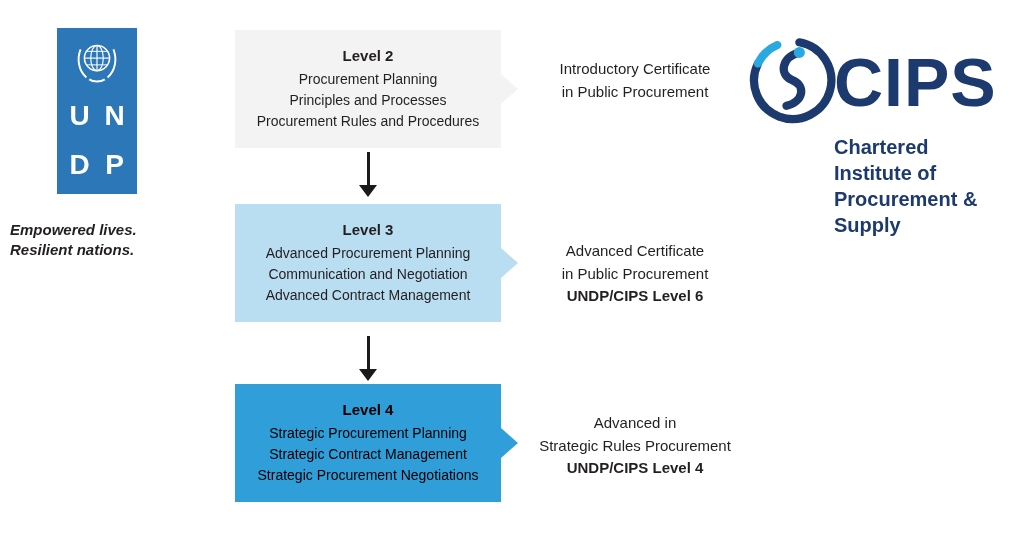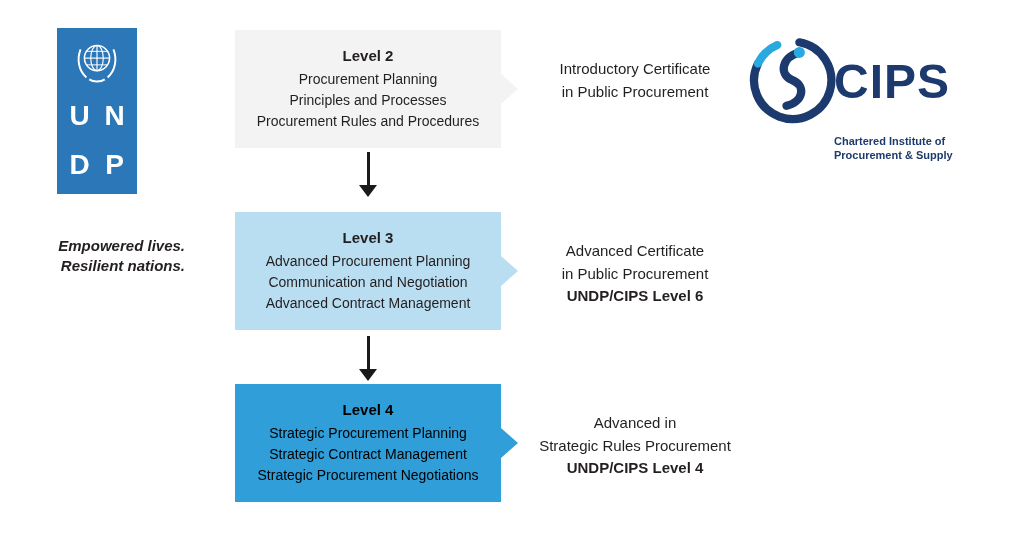--- a/index.html
+++ b/index.html
@@ -7,34 +7,34 @@
   .canvas { position: relative; width: 1024px; height: 536px; background: #ffffff; overflow: hidden; }
 
   
   .undp-logo { position: absolute; left: 57px; top: 28px; width: 80px; height: 166px; background: #2b77b8; }
   .undp-emblem { position: absolute; left: 50%; top: 4px; transform: translateX(-50%); }
   .undp-letters { position: absolute; left: 6px; right: 6px; top: 64px; bottom: 6px;
                   display: grid; grid-template-columns: 1fr 1fr; grid-template-rows: 1fr 1fr;
                   gap: 2px; background: #ffffff; }
   .undp-cell { background: #2b77b8; color: #ffffff; font-size: 28px; font-weight: 700;
                display: flex; align-items: center; justify-content: center; }
-  .undp-tagline { position: absolute; left: 10px; top: 220px; width: 175px; text-align: right;
-                  font-style: italic; font-weight: 700; font-size: 15px; line-height: 1.35; color: #231f20; margin-top: 16px; }
+  .undp-tagline { position: absolute; left: 10px; top: 220px; width: 175px; text-align: left;
+                  font-style: italic; font-weight: 700; font-size: 15px; line-height: 1.35; color: #231f20; }
 
   
   .level-box { position: absolute; left: 235px; width: 266px; height: 118px;
                display: flex; flex-direction: column; justify-content: center;
                text-align: center; }
   .level-title { font-size: 15px; font-weight: 700; margin-bottom: 5px; }
   .level-line { font-size: 14px; line-height: 1.5; }
   .chevron { position: absolute; right: -17px; top: 50%; transform: translateY(-50%);
              width: 0; height: 0; border-top: 15px solid transparent; border-bottom: 15px solid transparent;
              border-left: 17px solid #ccc; }
   .box-l2 { top: 30px; }
-  .box-l3 { top: 212px; }
+  .box-l3 { top: 204px; }
   .box-l4 { top: 384px; }
 
   
   .down-arrow { position: absolute; left: 359px; width: 18px; }
   .arrow-1 { top: 152px; }
   .arrow-2 { top: 336px; }
   .arrow-stem { width: 3px; height: 33px; background: #1a1a1a; margin: 0 auto; }
   .arrow-head { width: 0; height: 0; margin: 0 auto;
                 border-left: 9px solid transparent; border-right: 9px solid transparent;
                 border-top: 12px solid #1a1a1a; }
@@ -43,22 +43,22 @@
   .cert { position: absolute; left: 505px; width: 260px; text-align: center;
           font-size: 15px; line-height: 1.5; color: #231f20; }
   .cert-1 { top: 58px; }
   .cert-2 { top: 240px; }
   .cert-3 { top: 412px; }
   .cert-bold { font-weight: 700; }
 
   
   .cips-logo { position: absolute; left: 746px; top: 34px; width: 250px; }
   .cips-top { display: flex; align-items: center; }
-  .cips-wordmark { font-size: 48px; font-weight: 700; color: #1d3a6e; letter-spacing: 1px; line-height: 1; margin-left: -4px; }
-  .cips-subtitle { margin-left: 88px; margin-top: 4px; font-size: 11px; font-weight: 700;
+  .cips-wordmark { font-size: 68px; font-weight: 700; color: #1d3a6e; letter-spacing: 1px; line-height: 1; margin-left: -4px; }
+  .cips-subtitle { margin-left: 88px; margin-top: 4px; font-size: 20px; font-weight: 700;
                    color: #1d3a6e; line-height: 1.3; }
 </style>
 </head>
 <body>
 
 <div class="canvas">
 
   <div class="undp-logo" style="background-color: rgb(43, 119, 184);">
     <span class="undp-emblem">
       <svg width="58" height="58" viewBox="0 0 60 60">

